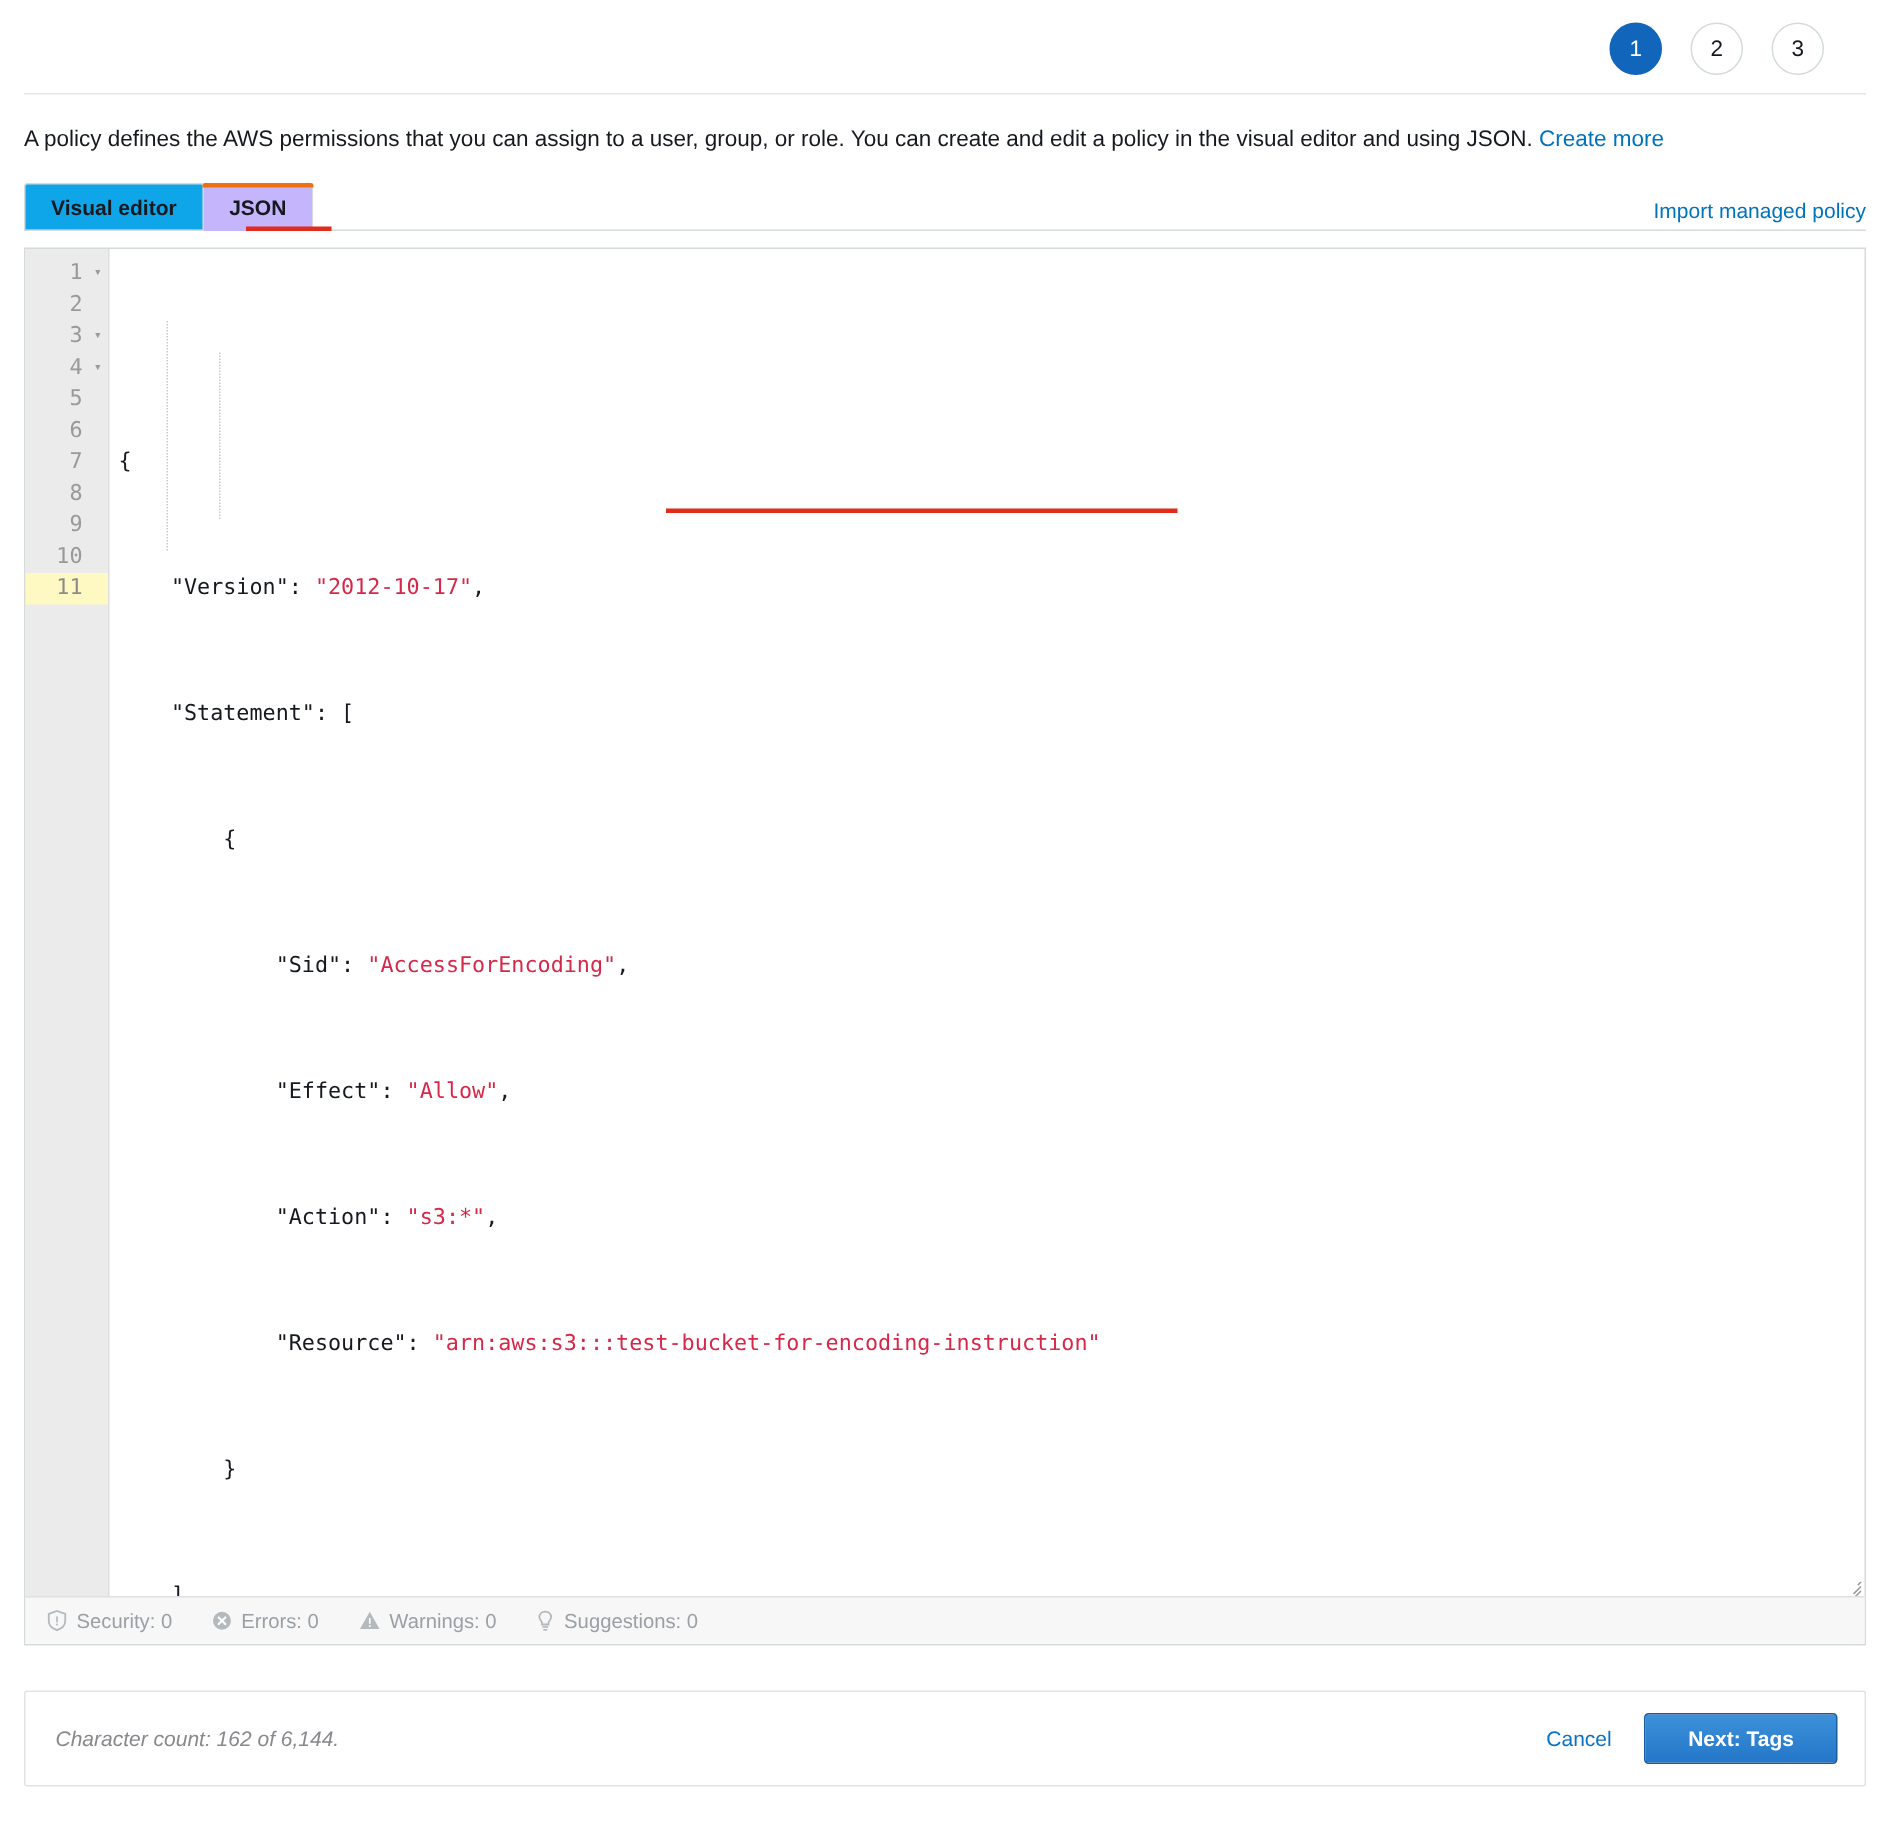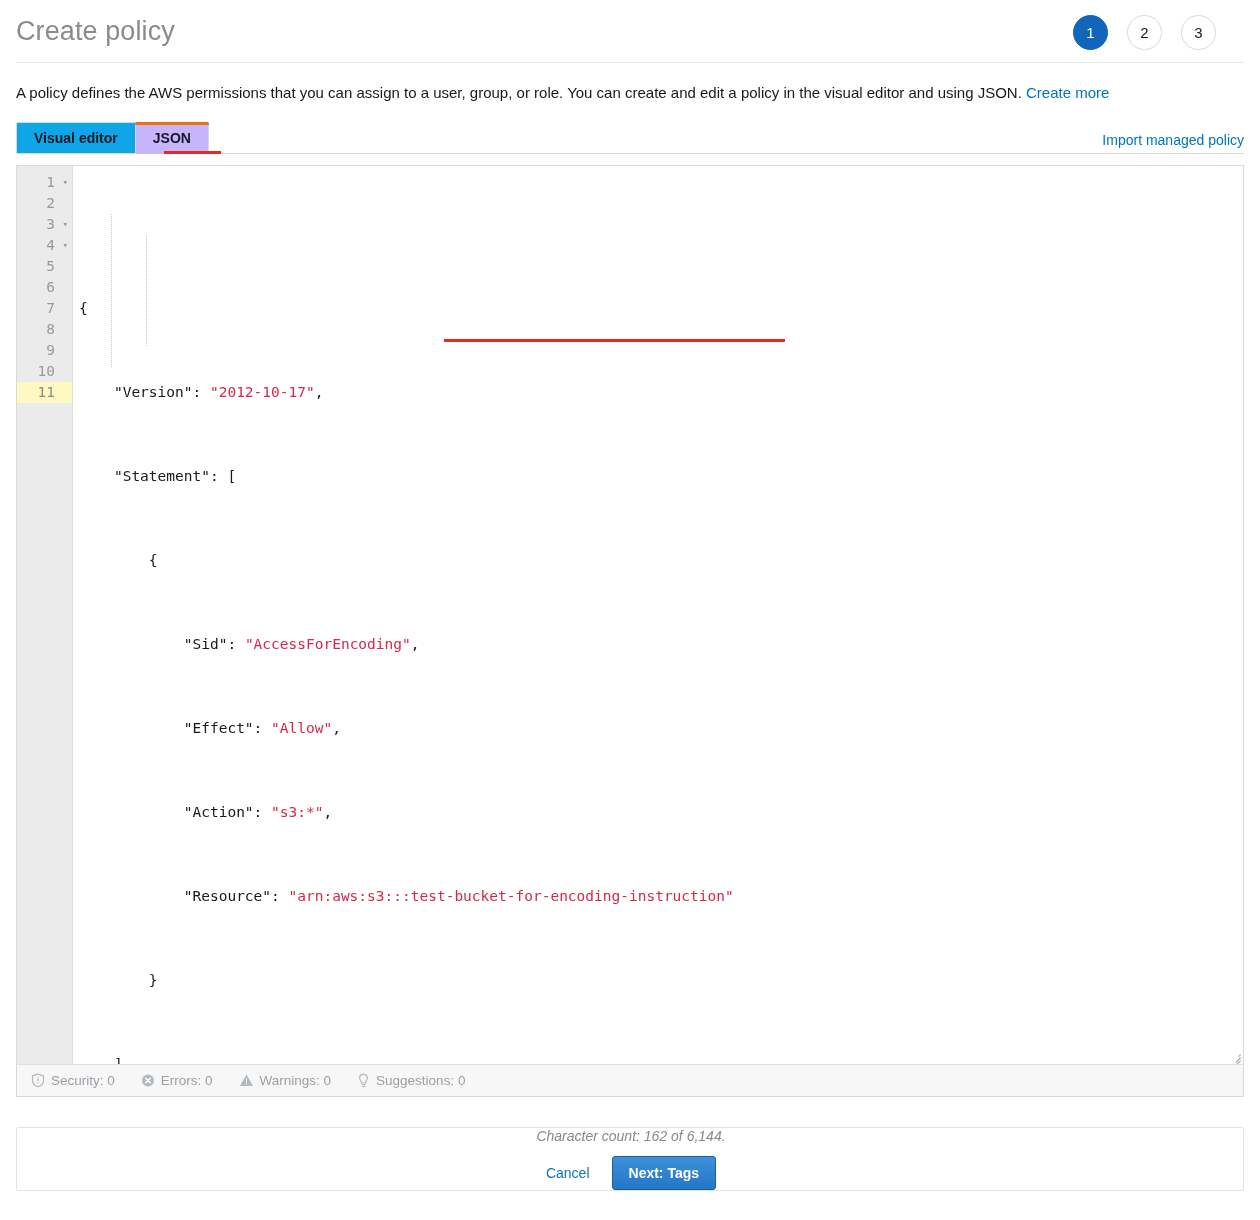--- a/index.html
+++ b/index.html
@@ -243,21 +243,20 @@
     margin: 30px 16px 0 16px;
     border: 1px solid #e3e3e3;
     border-radius: 2px;
     background: #ffffff;
     height: 64px;
     display: flex;
     align-items: center;
     justify-content: space-between;
     padding: 0 18px 0 20px;
     box-sizing: border-box;
-    flex-direction: column;
   }
   .char-count {
     font-size: 14px;
     font-style: italic;
     color: #87898c;
   }
   .footer-actions { display: flex; align-items: center; gap: 22px; }
   .cancel-btn {
     font-size: 14px;
     font-weight: normal;
@@ -269,29 +268,28 @@
     padding: 0;
   }
   .primary-btn {
     font-family: "Liberation Sans", sans-serif;
     font-size: 14px;
     font-weight: bold;
     color: #ffffff;
     background: linear-gradient(#3d90d8, #2477c9);
     border: 1px solid #1a5c9e;
     border-radius: 3px;
-    padding: 8px 16px;
+    padding: 8px 28px;
     cursor: pointer;
   }
 </style>
 </head>
 <body>
 
 <div class="page-header">
-  <h1 class="page-title">Create policy</h1>
   <div class="steps">
     <div class="step active">1</div>
     <div class="step inactive">2</div>
     <div class="step inactive">3</div>
   </div>
 </div>
 <div class="header-rule"></div>
 
 <div class="intro">
   <span>A policy defines the AWS permissions that you can assign to a user, group, or role. You can create and edit a policy in the visual editor and using JSON.</span>

